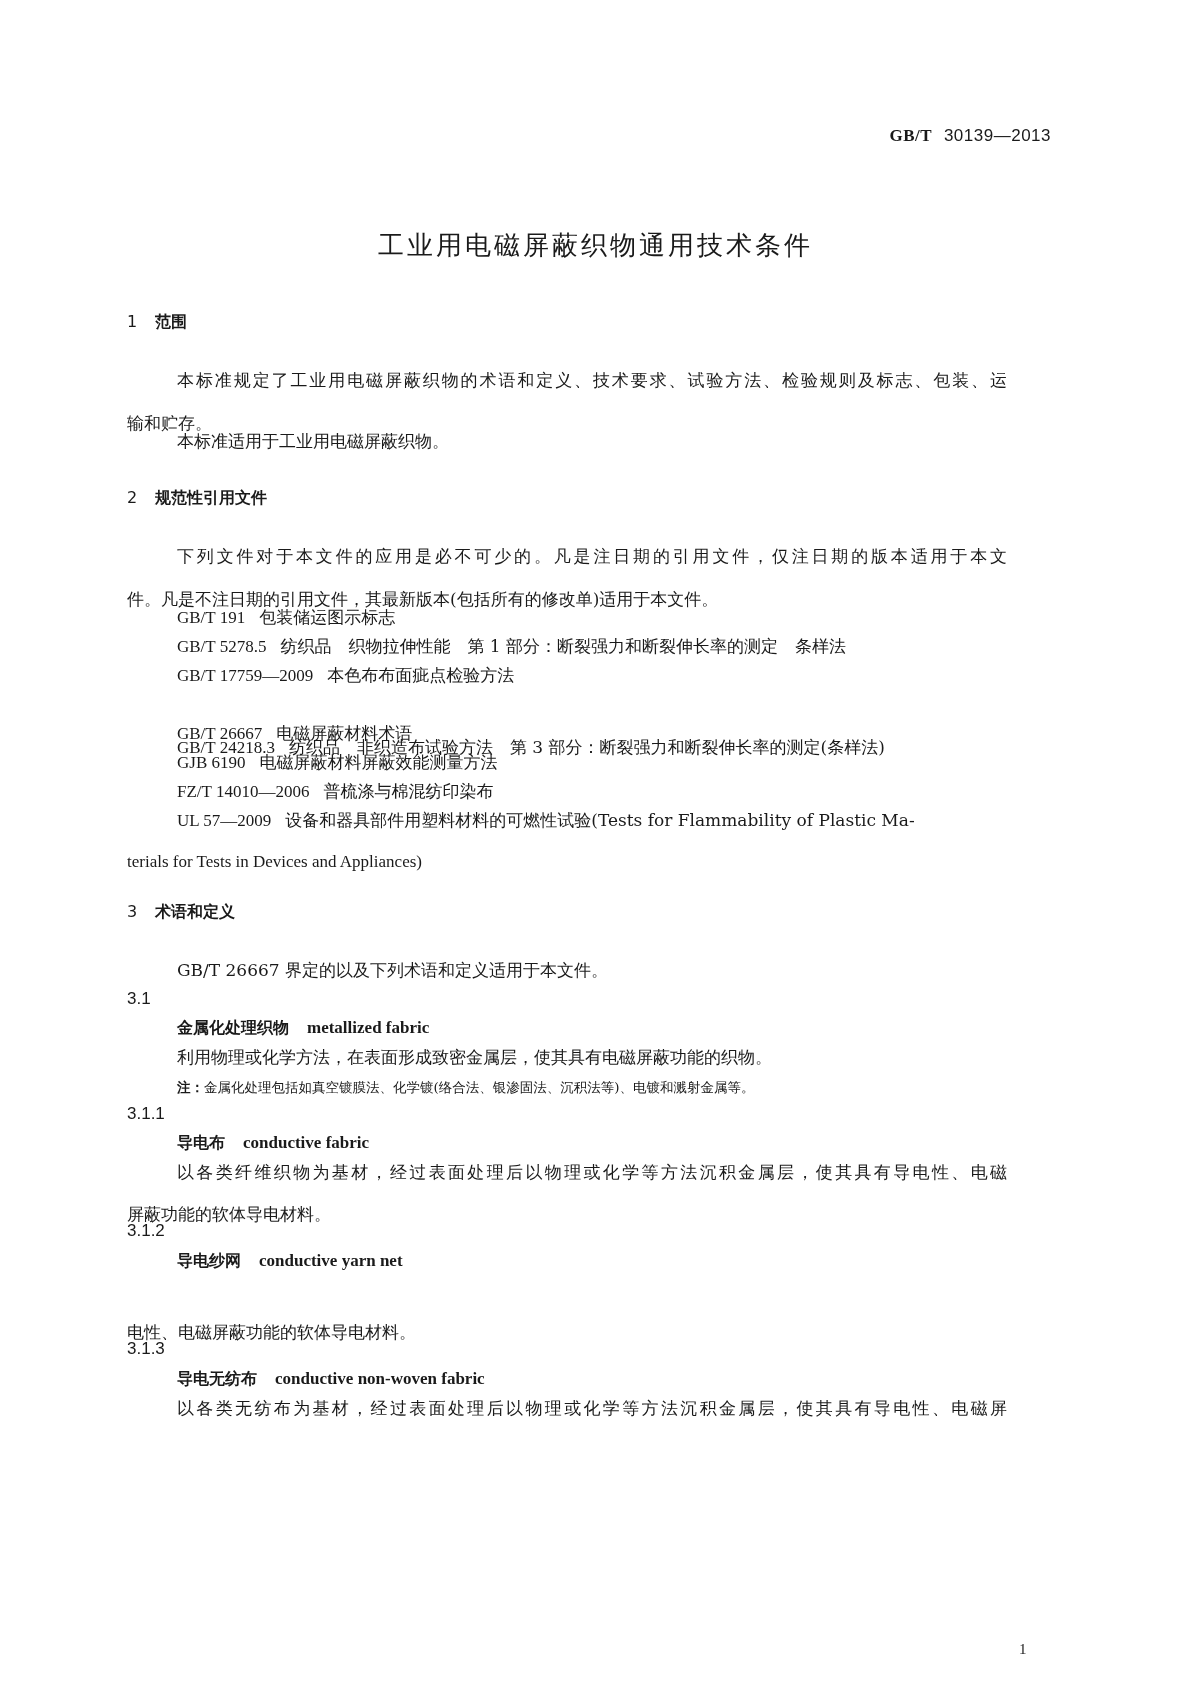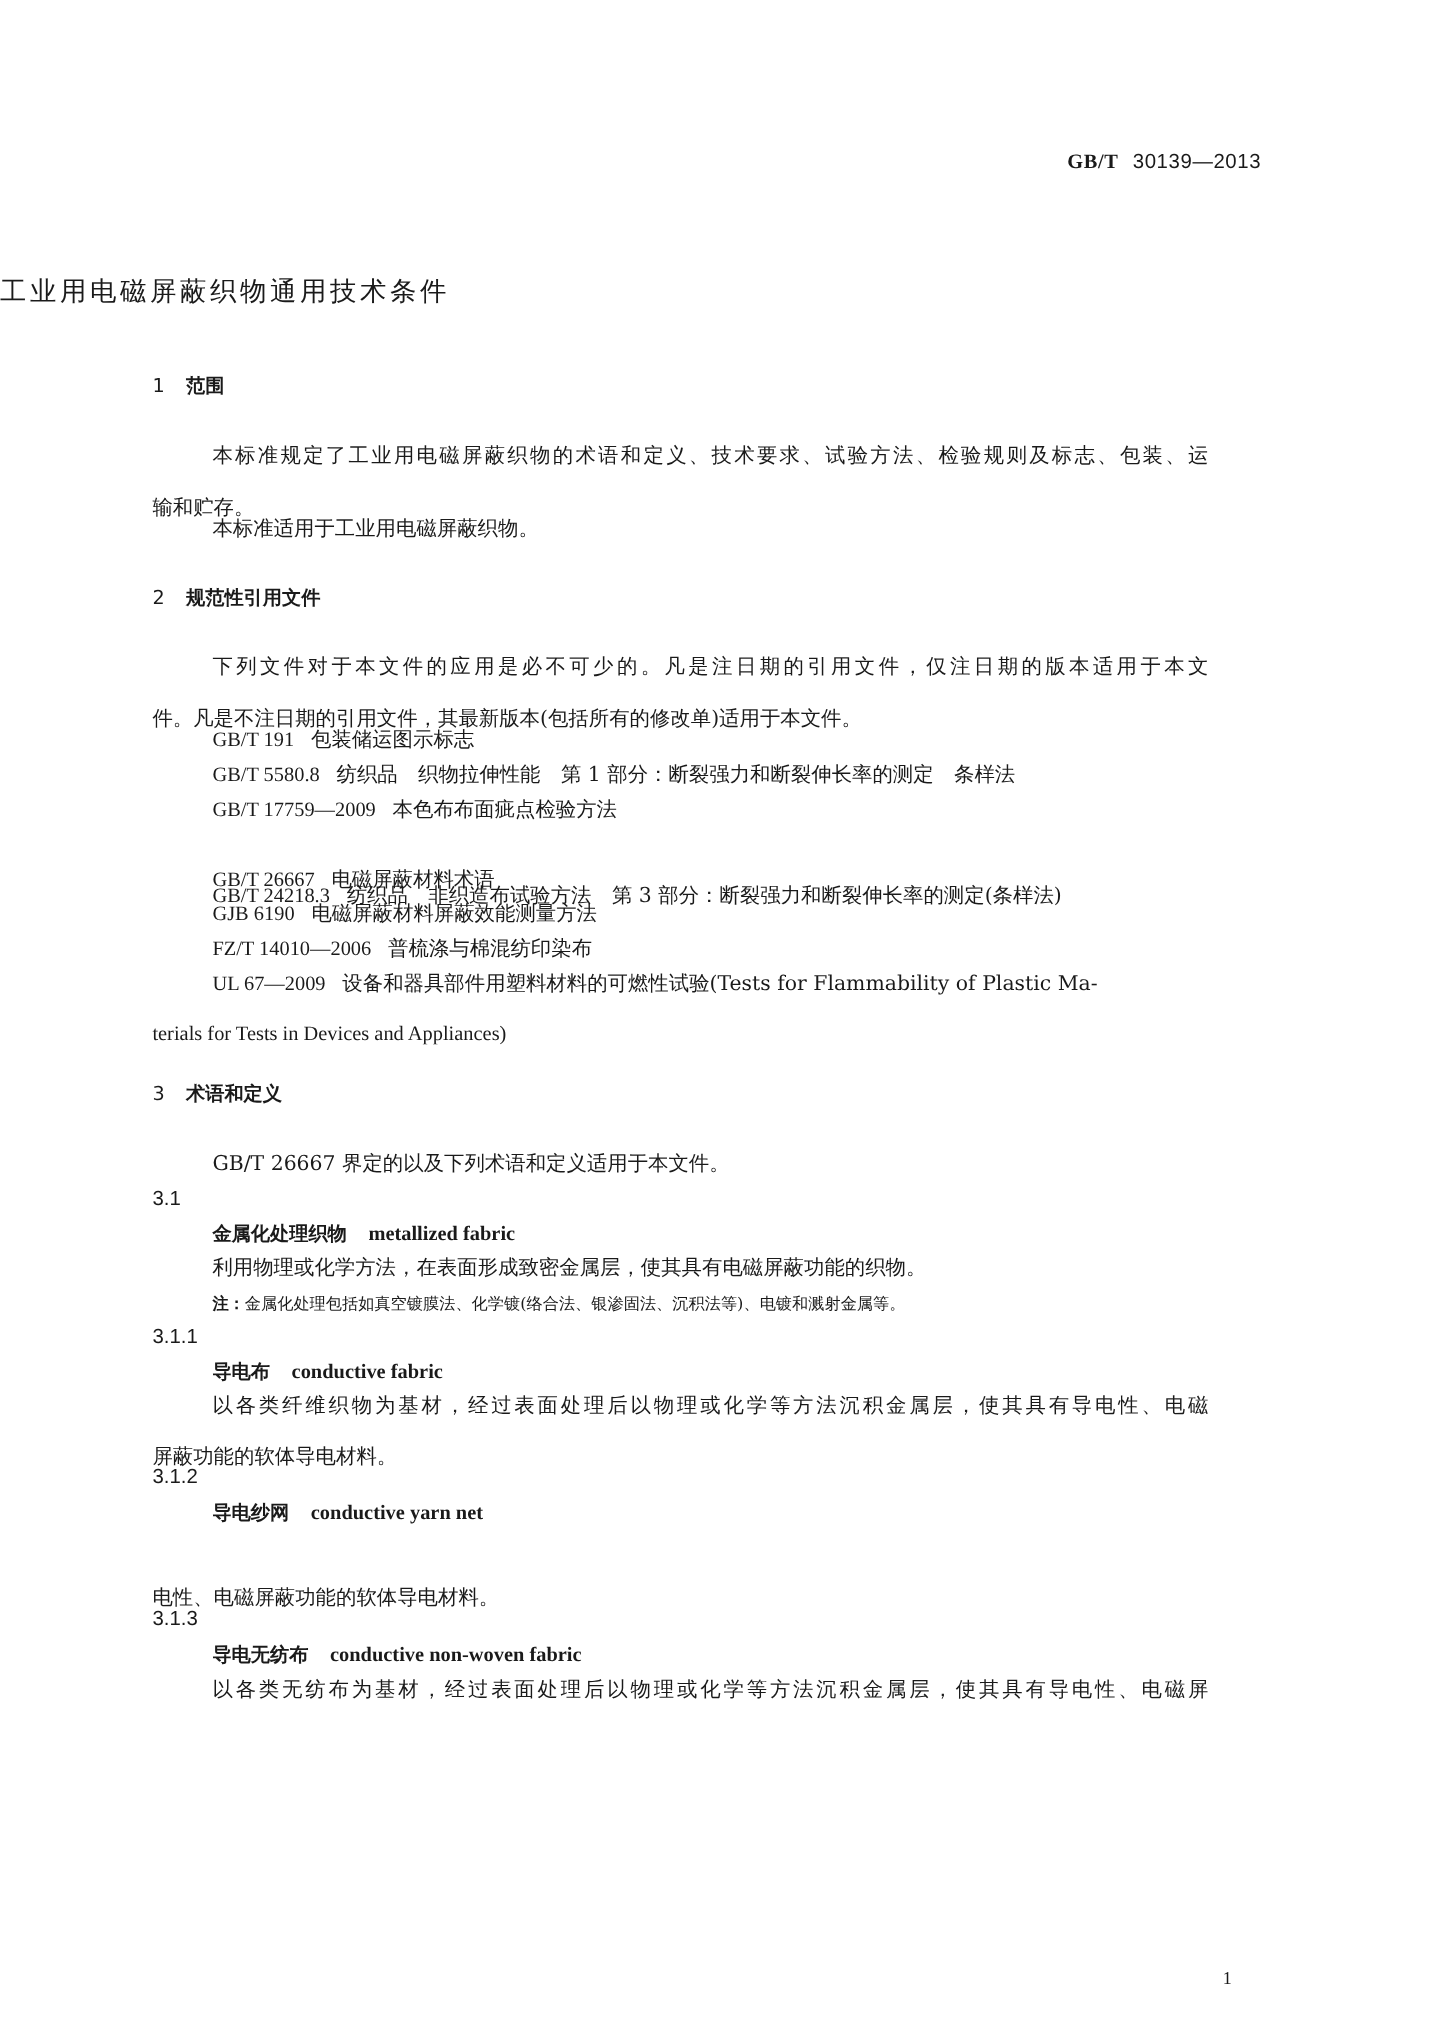--- a/index.html
+++ b/index.html
@@ -2,22 +2,22 @@
 <html><head>
 <meta charset="utf-8">
 <style>
   html, body { margin: 0; padding: 0; background: #ffffff; }
   body { width: 1191px; height: 1684px; position: relative; overflow: hidden; color: #1a1a1a;
          font-family: "DejaVu Serif", "Liberation Serif", serif; }
   .page { position: absolute; left: 0; top: 0; width: 1191px; height: 1684px; }
   .std-code { position: absolute; right: 140px; top: 125px; font-size: 17px; letter-spacing: 0.5px; }
   .std-code .prefix { font-family: "Liberation Serif", serif; font-weight: bold; }
   .std-code .num { font-family: "Liberation Sans", sans-serif; }
-  .title { position: absolute; left: 0; width: 1191px; top: 228px; text-align: left;
-           font-family: "DejaVu Sans", sans-serif; font-size: 22px; letter-spacing: 3px; }
+  .title { position: absolute; left: 0; width: 1191px; top: 228px; text-align: center;
+           font-family: "DejaVu Sans", sans-serif; font-size: 26px; letter-spacing: 3px; }
   .abs { position: absolute; }
   .h1 { font-family: "DejaVu Sans", sans-serif; font-weight: bold; font-size: 16px; left: 127px; }
   .h1 .n { display: inline-block; width: 28px; font-weight: normal; }
   .p { font-size: 17px; line-height: 20px; white-space: nowrap; }
   .ind { left: 177px; }
   .noind { left: 127px; margin-top: 12px; }
   .clause { font-family: "Liberation Sans", sans-serif; font-size: 17px; left: 127px; }
   .term { left: 177px; font-size: 16px; font-weight: bold; font-family: "DejaVu Sans", sans-serif; }
   .term .en { font-family: "Liberation Serif", serif; margin-left: 18px; font-size: 17px; }
   .note { left: 177px; font-size: 13.5px; }
@@ -48,39 +48,39 @@
   <div class="abs h1" style="top:488px;">
     <span class="n">2</span><span>规范性引用文件</span>
   </div>
   <div class="abs p ind justify" style="top:546px; width:830px;">下列文件对于本文件的应用是必不可少的。凡是注日期的引用文件，仅注日期的版本适用于本文</div>
   <div class="abs p noind" style="top:577px;">件。凡是不注日期的引用文件，其最新版本(包括所有的修改单)适用于本文件。</div>
 
   <div class="abs p ind ref" style="top:607px;">
     <span class="code">GB/T 191</span><span>包装储运图示标志</span>
   </div>
   <div class="abs p ind ref" style="top:636px;">
-    <span class="code">GB/T 5580.8</span><span>纺织品　织物拉伸性能　第 1 部分：断裂强力和断裂伸长率的测定　条样法</span>
+    <span class="code">GB/T 5278.5</span><span>纺织品　织物拉伸性能　第 1 部分：断裂强力和断裂伸长率的测定　条样法</span>
   </div>
   <div class="abs p ind ref" style="top:665px;">
     <span class="code">GB/T 17759—2009</span><span>本色布布面疵点检验方法</span>
   </div>
   <div class="abs p ind ref" style="top:694px;margin-top:43px;">
     <span class="code">GB/T 24218.3</span><span>纺织品　非织造布试验方法　第 3 部分：断裂强力和断裂伸长率的测定(条样法)</span>
   </div>
   <div class="abs p ind ref" style="top:723px;">
     <span class="code">GB/T 26667</span><span>电磁屏蔽材料术语</span>
   </div>
   <div class="abs p ind ref" style="top:752px;">
     <span class="code">GJB 6190</span><span>电磁屏蔽材料屏蔽效能测量方法</span>
   </div>
   <div class="abs p ind ref" style="top:781px;">
     <span class="code">FZ/T 14010—2006</span><span>普梳涤与棉混纺印染布</span>
   </div>
   <div class="abs p ind ref" style="top:810px;">
-    <span class="code">UL 67—2009</span><span>设备和器具部件用塑料材料的可燃性试验(Tests for Flammability of Plastic Ma-</span>
+    <span class="code">UL 57—2009</span><span>设备和器具部件用塑料材料的可燃性试验(Tests for Flammability of Plastic Ma-</span>
   </div>
   <div class="abs p noind" style="top:840px; font-family:'Liberation Serif', serif;">terials for Tests in Devices and Appliances)</div>
 
   <div class="abs h1" style="top:902px;">
     <span class="n">3</span><span>术语和定义</span>
   </div>
   <div class="abs p ind" style="top:960px;">GB/T 26667 界定的以及下列术语和定义适用于本文件。</div>
 
   <div class="abs clause" style="top:989px;">3.1</div>
   <div class="abs term" style="top:1018px;">

